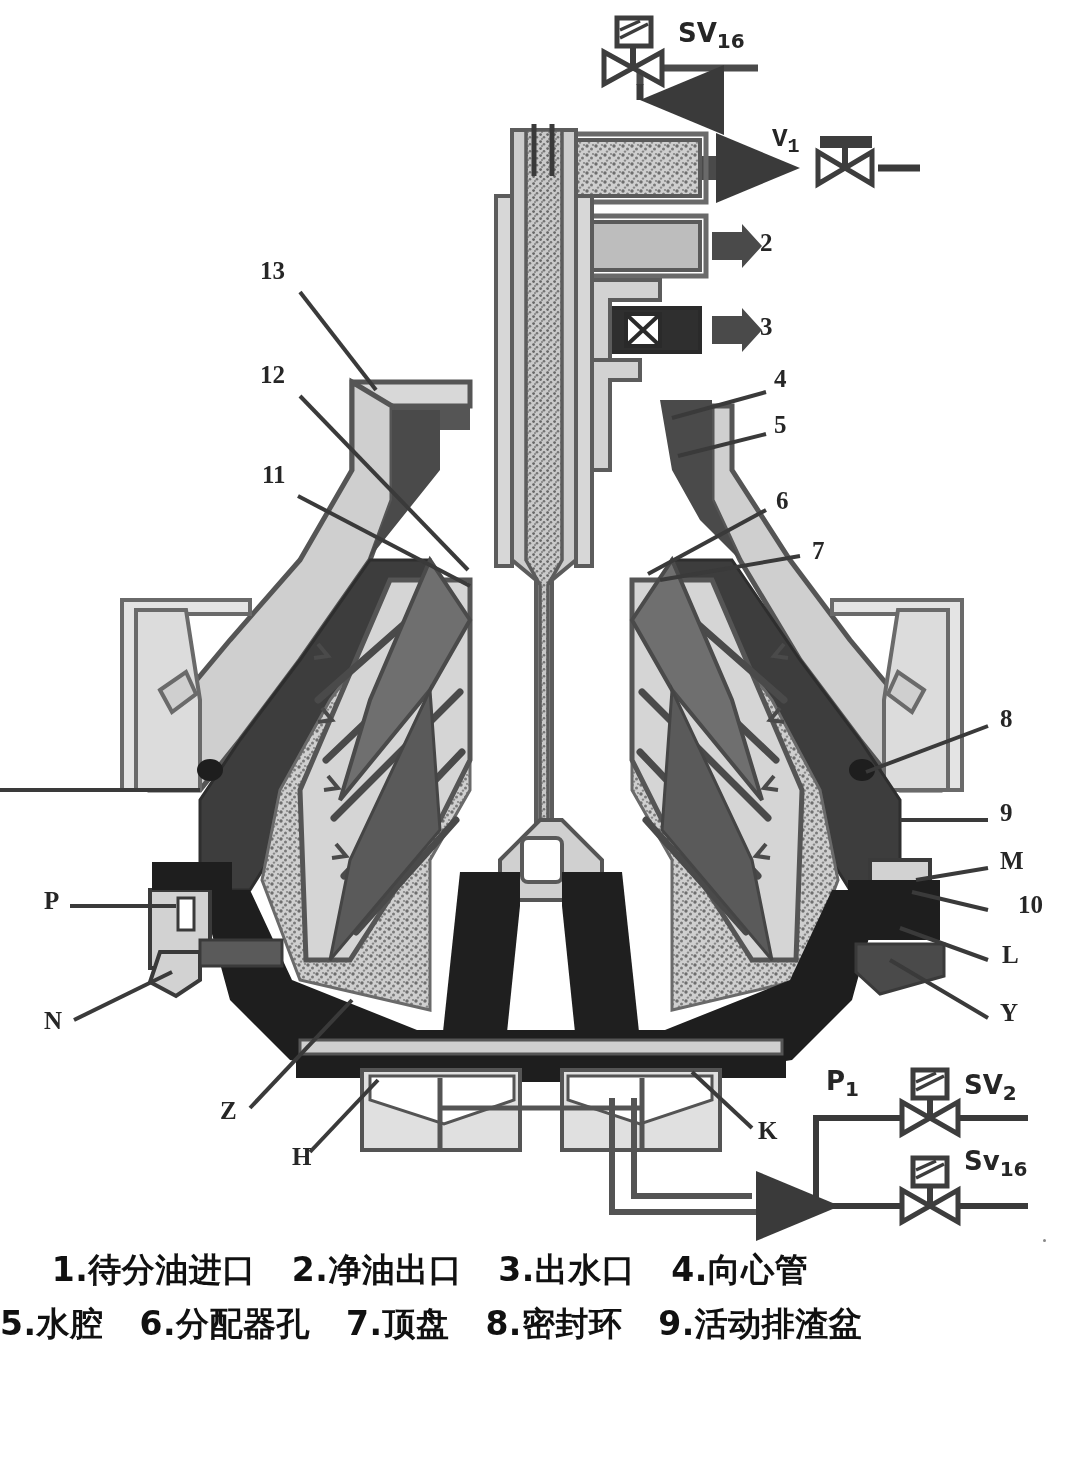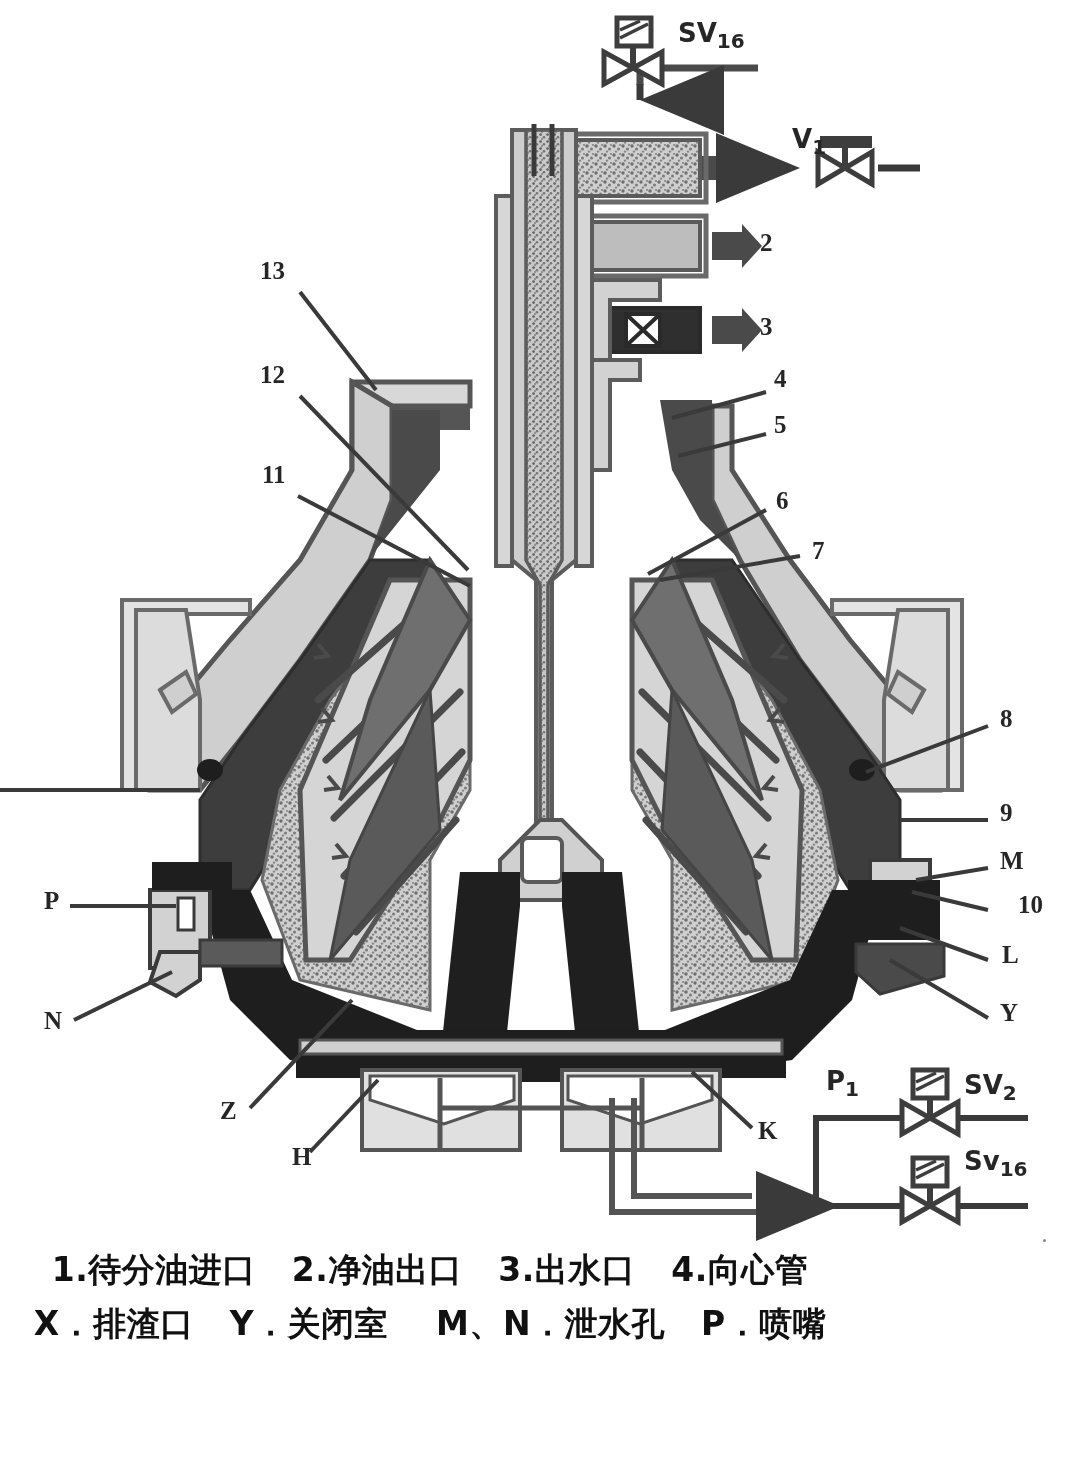--- a/index.html
+++ b/index.html
@@ -305,21 +305,21 @@
 
     <line x1="752" y1="1128" x2="692" y2="1072"></line>
 
     <line x1="0" y1="790" x2="200" y2="790"></line>
   </g>
 
   </g>
 </svg>
 
 <div class="lbl sv" style="left:678px;top:20px;"><span>SV</span><sub>16</sub></div>
-<div class="lbl sv" style="left:792px;top:126px;"><span>V</span><sub>1</sub></div>
+<div class="lbl sv" style="left:772px;top:126px;font-family:Liberation Mono, monospace;"><span>V</span><sub>1</sub></div>
 
 <div class="lbl" style="left:760px;top:230px;">2</div>
 <div class="lbl" style="left:760px;top:314px;">3</div>
 <div class="lbl" style="left:774px;top:366px;">4</div>
 <div class="lbl" style="left:774px;top:412px;">5</div>
 <div class="lbl" style="left:776px;top:488px;">6</div>
 <div class="lbl" style="left:812px;top:538px;">7</div>
 
 <div class="lbl" style="left:260px;top:258px;">13</div>
 <div class="lbl" style="left:260px;top:362px;">12</div>
@@ -339,16 +339,16 @@
 <div class="lbl" style="left:758px;top:1118px;">K</div>
 
 <div class="lbl sv" style="left:826px;top:1068px;"><span>P</span><sub>1</sub></div>
 <div class="lbl sv" style="left:964px;top:1072px;"><span>SV</span><sub>2</sub></div>
 <div class="lbl sv" style="left:964px;top:1148px;"><span>Sv</span><sub>16</sub></div>
 
 <div class="speck" style="left:1043px;top:1239px;"></div>
 
 <div id="caption">
   <div class="cline">1.待分油进口&nbsp;&nbsp; 2.净油出口&nbsp;&nbsp; 3.出水口&nbsp;&nbsp; 4.向心管</div>
-  <div class="cline">X．排渣口&nbsp;&nbsp; Y．关闭室&nbsp;&nbsp;&nbsp; M、N．泄水孔&nbsp;&nbsp; P．喷嘴</div>
+  <div class="cline">5.水腔&nbsp;&nbsp; 6.分配器孔&nbsp;&nbsp; 7.顶盘&nbsp;&nbsp; 8.密封环&nbsp;&nbsp; 9.活动排渣盆</div>
 </div>
 
 </div>
 
 </body></html>

